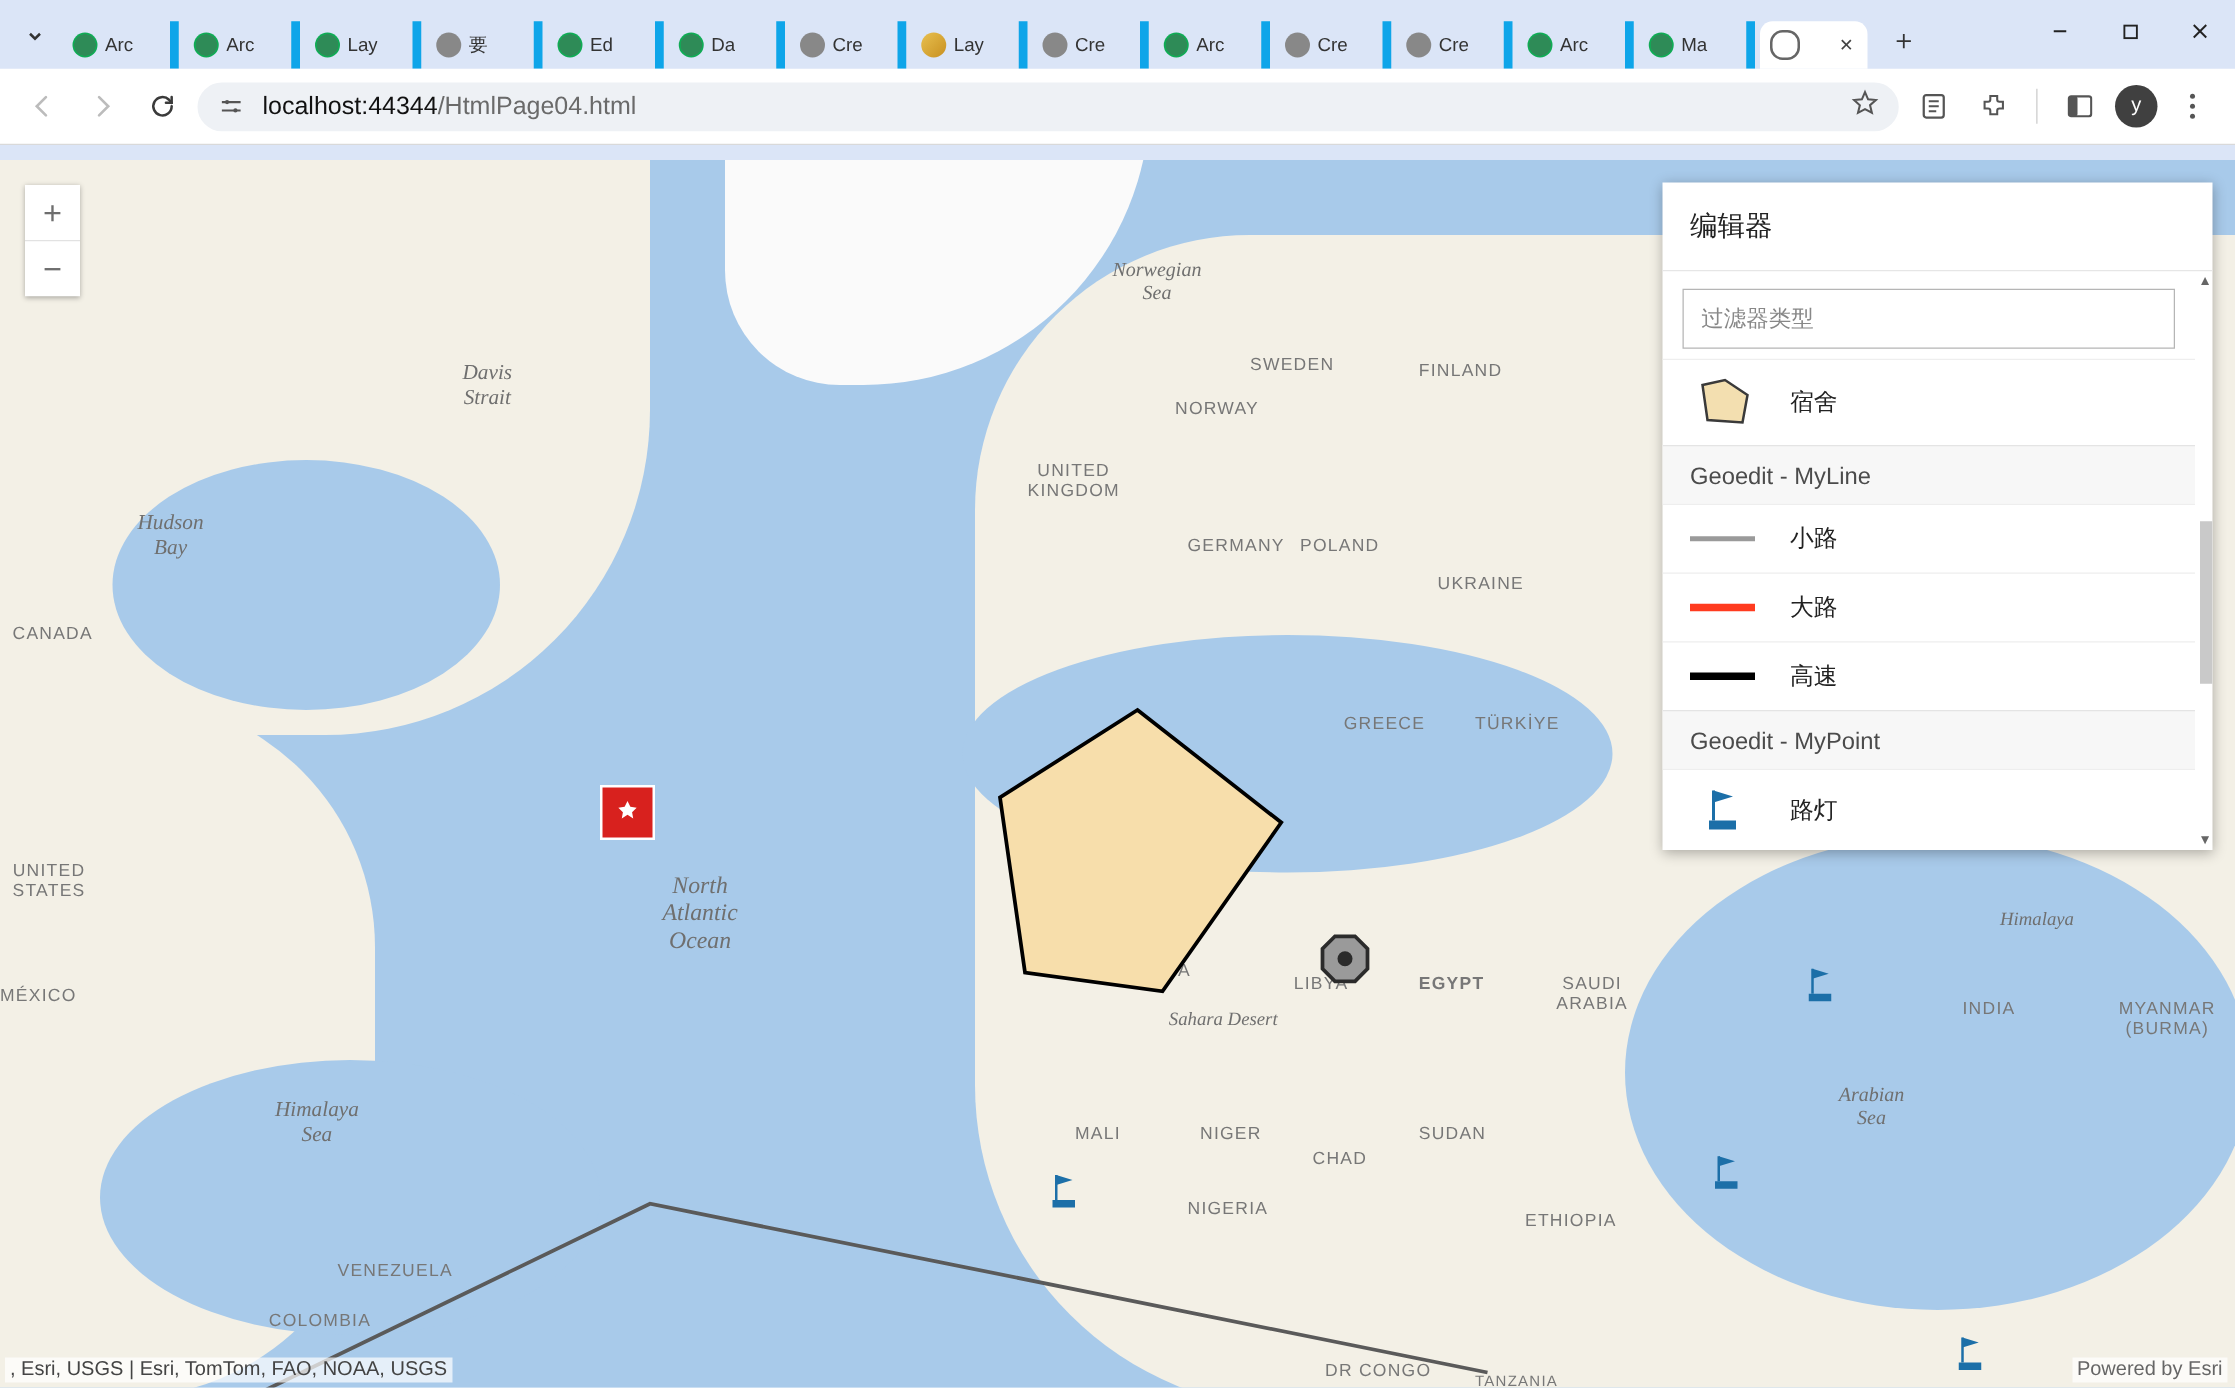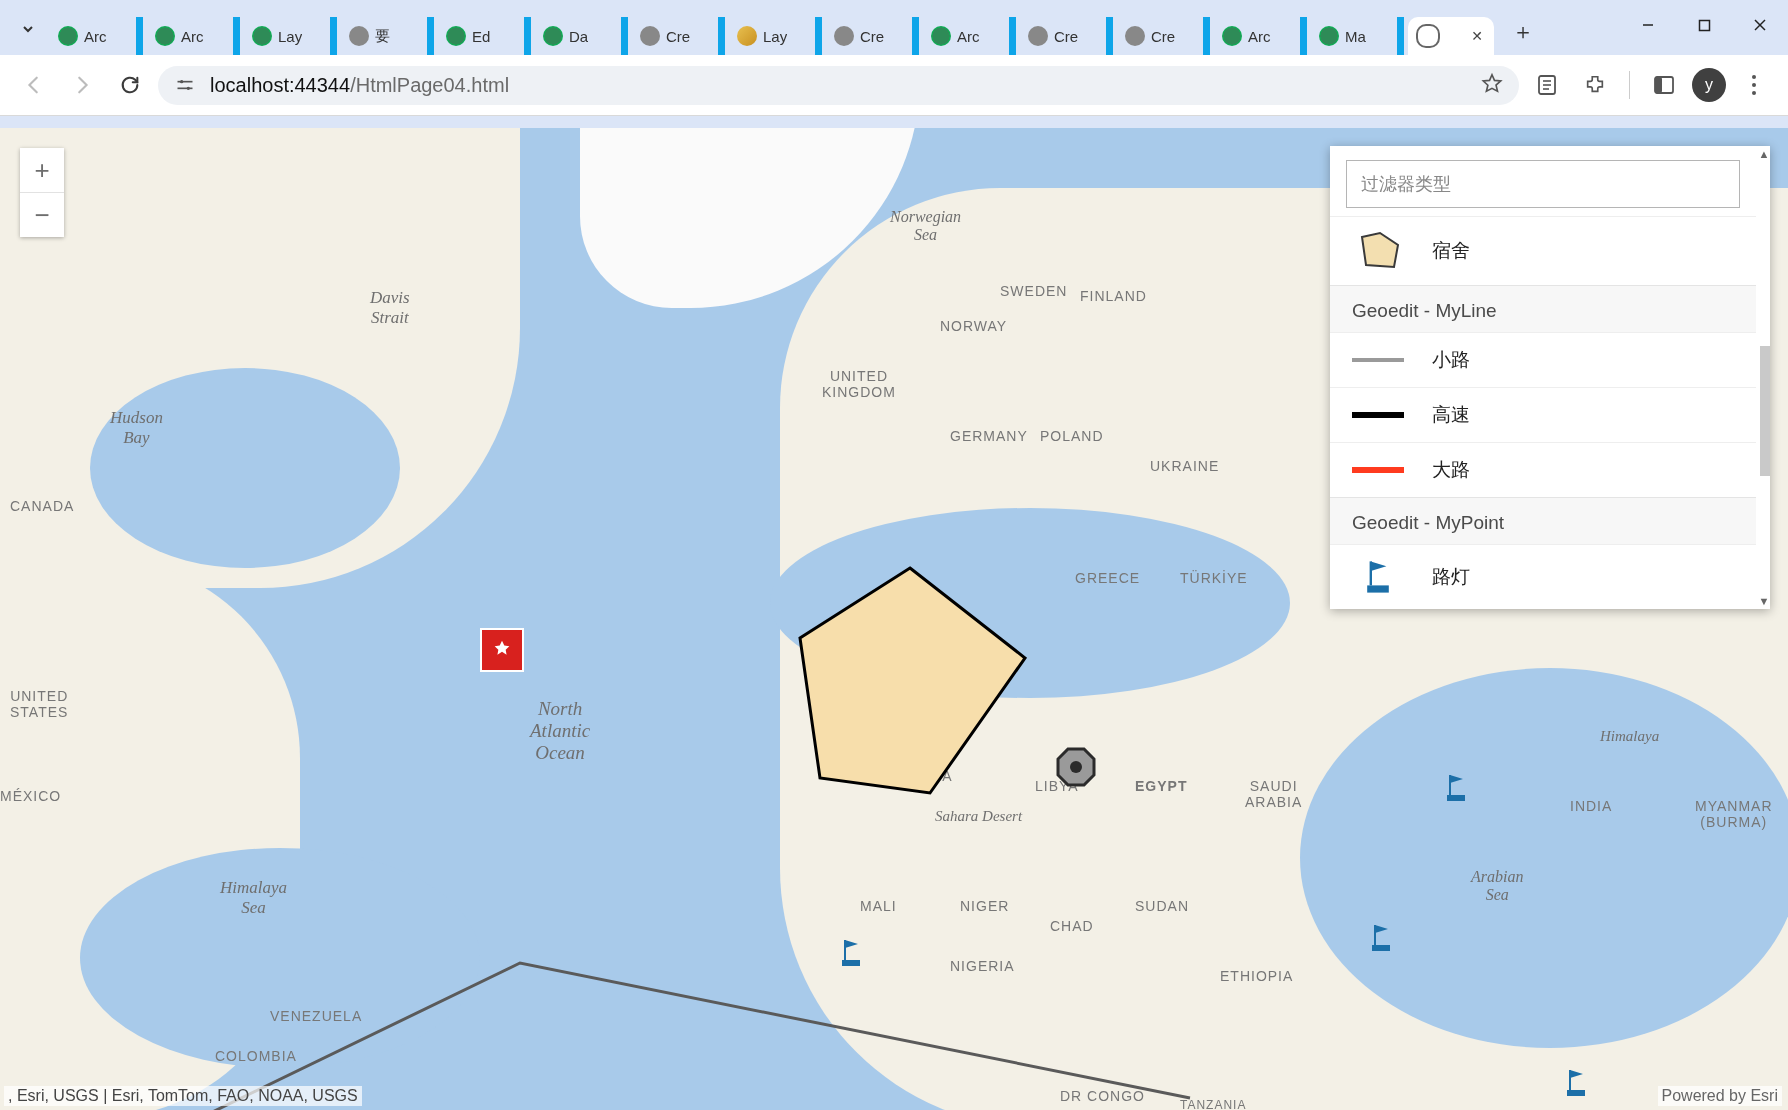--- a/index.html
+++ b/index.html
@@ -245,21 +245,21 @@
   <div class="maplabel" style="left:890px;top:80px;font-size:16px;">Norwegian
 Sea</div>
   <div class="maplabel" style="left:220px;top:750px;font-size:17px;">Himalaya
 Sea</div>
   <div class="maplabel country" style="left:270px;top:880px;">VENEZUELA</div>
   <div class="maplabel country" style="left:215px;top:920px;">COLOMBIA</div>
   <div class="maplabel country" style="left:822px;top:240px;">UNITED
 KINGDOM</div>
   <div class="maplabel country" style="left:940px;top:190px;">NORWAY</div>
   <div class="maplabel country" style="left:1000px;top:155px;">SWEDEN</div>
-  <div class="maplabel country" style="left:1080px;top:160px;">FINLAND</div>
+  <div class="maplabel country" style="left:1135px;top:160px;">FINLAND</div>
   <div class="maplabel country" style="left:950px;top:300px;">GERMANY</div>
   <div class="maplabel country" style="left:1040px;top:300px;">POLAND</div>
   <div class="maplabel country" style="left:1150px;top:330px;">UKRAINE</div>
   <div class="maplabel country" style="left:1075px;top:442px;">GREECE</div>
   <div class="maplabel country" style="left:1180px;top:442px;">TÜRKİYE</div>
   <div class="maplabel country" style="left:885px;top:640px;">ALGERIA</div>
   <div class="maplabel country" style="left:1035px;top:650px;">LIBYA</div>
   <div class="maplabel country" style="left:1135px;top:650px;font-weight:bold;">EGYPT</div>
   <div class="maplabel country" style="left:1245px;top:650px;">SAUDI
 ARABIA</div>
@@ -331,20 +331,21 @@
 
   <div class="zoom">
     <div>+</div>
     <div>−</div>
   </div>
 
   <div class="attribution">, Esri, USGS | Esri, TomTom, FAO, NOAA, USGS</div>
   <div class="powered">Powered by Esri</div>
 
   <div class="editor">
+    <div class="editor-header">编辑器</div>
     <div class="editor-body">
       <div class="scroll-arrow" style="top:2px;">▲</div>
       <div class="scroll-thumb"></div>
       <div class="scroll-arrow" style="bottom:2px;">▼</div>
       <div class="editor-scroll" style="padding-right:14px;">
         <div class="filter-wrap">
           <input class="filter" placeholder="过滤器类型" style="">
         </div>
 
         <div class="tmpl-row">
@@ -362,32 +363,32 @@
           <span class="sym">
               <svg width="56" height="12">
                 <line x1="0" y1="6" x2="56" y2="6" stroke="#9a9a9a" stroke-width="4"></line>
               </svg>
             </span>
           <span class="lbl">小路</span>
         </div>
         <div class="tmpl-row">
           <span class="sym">
               <svg width="56" height="12">
+                <line x1="0" y1="6" x2="56" y2="6" stroke="#ff3b1f" stroke-width="6"></line>
+              </svg>
+            </span>
+          <span class="lbl">大路</span>
+        </div>
+        <div class="tmpl-row">
+          <span class="sym">
+              <svg width="56" height="12">
                 <line x1="0" y1="6" x2="56" y2="6" stroke="#000" stroke-width="6"></line>
               </svg>
             </span>
           <span class="lbl">高速</span>
-        </div>
-        <div class="tmpl-row">
-          <span class="sym">
-              <svg width="56" height="12">
-                <line x1="0" y1="6" x2="56" y2="6" stroke="#ff3b1f" stroke-width="6"></line>
-              </svg>
-            </span>
-          <span class="lbl">大路</span>
         </div>
 
         <div class="group-head">Geoedit - MyPoint</div>
 
         <div class="tmpl-row">
           <span class="sym">
             <svg width="28" height="36" viewBox="0 0 22 30">
                 <rect x="2" y="22" width="18" height="6" fill="#1c6fa8"></rect>
                 <line x1="5" y1="2" x2="5" y2="22" stroke="#1c6fa8" stroke-width="2"></line>
                 <polygon points="5,2 18,6 5,10" fill="#1c6fa8"></polygon>

